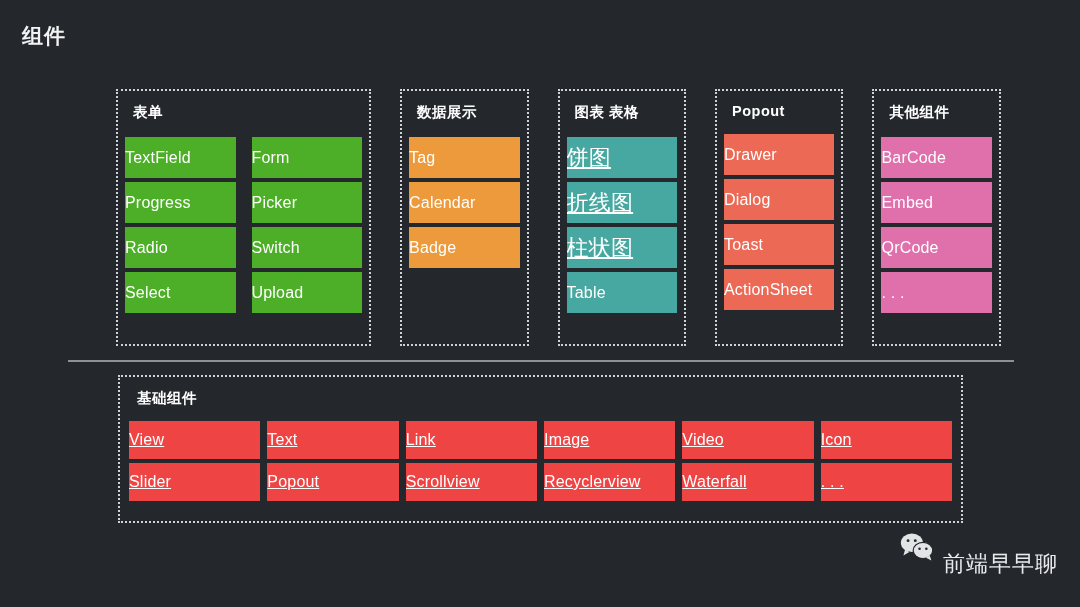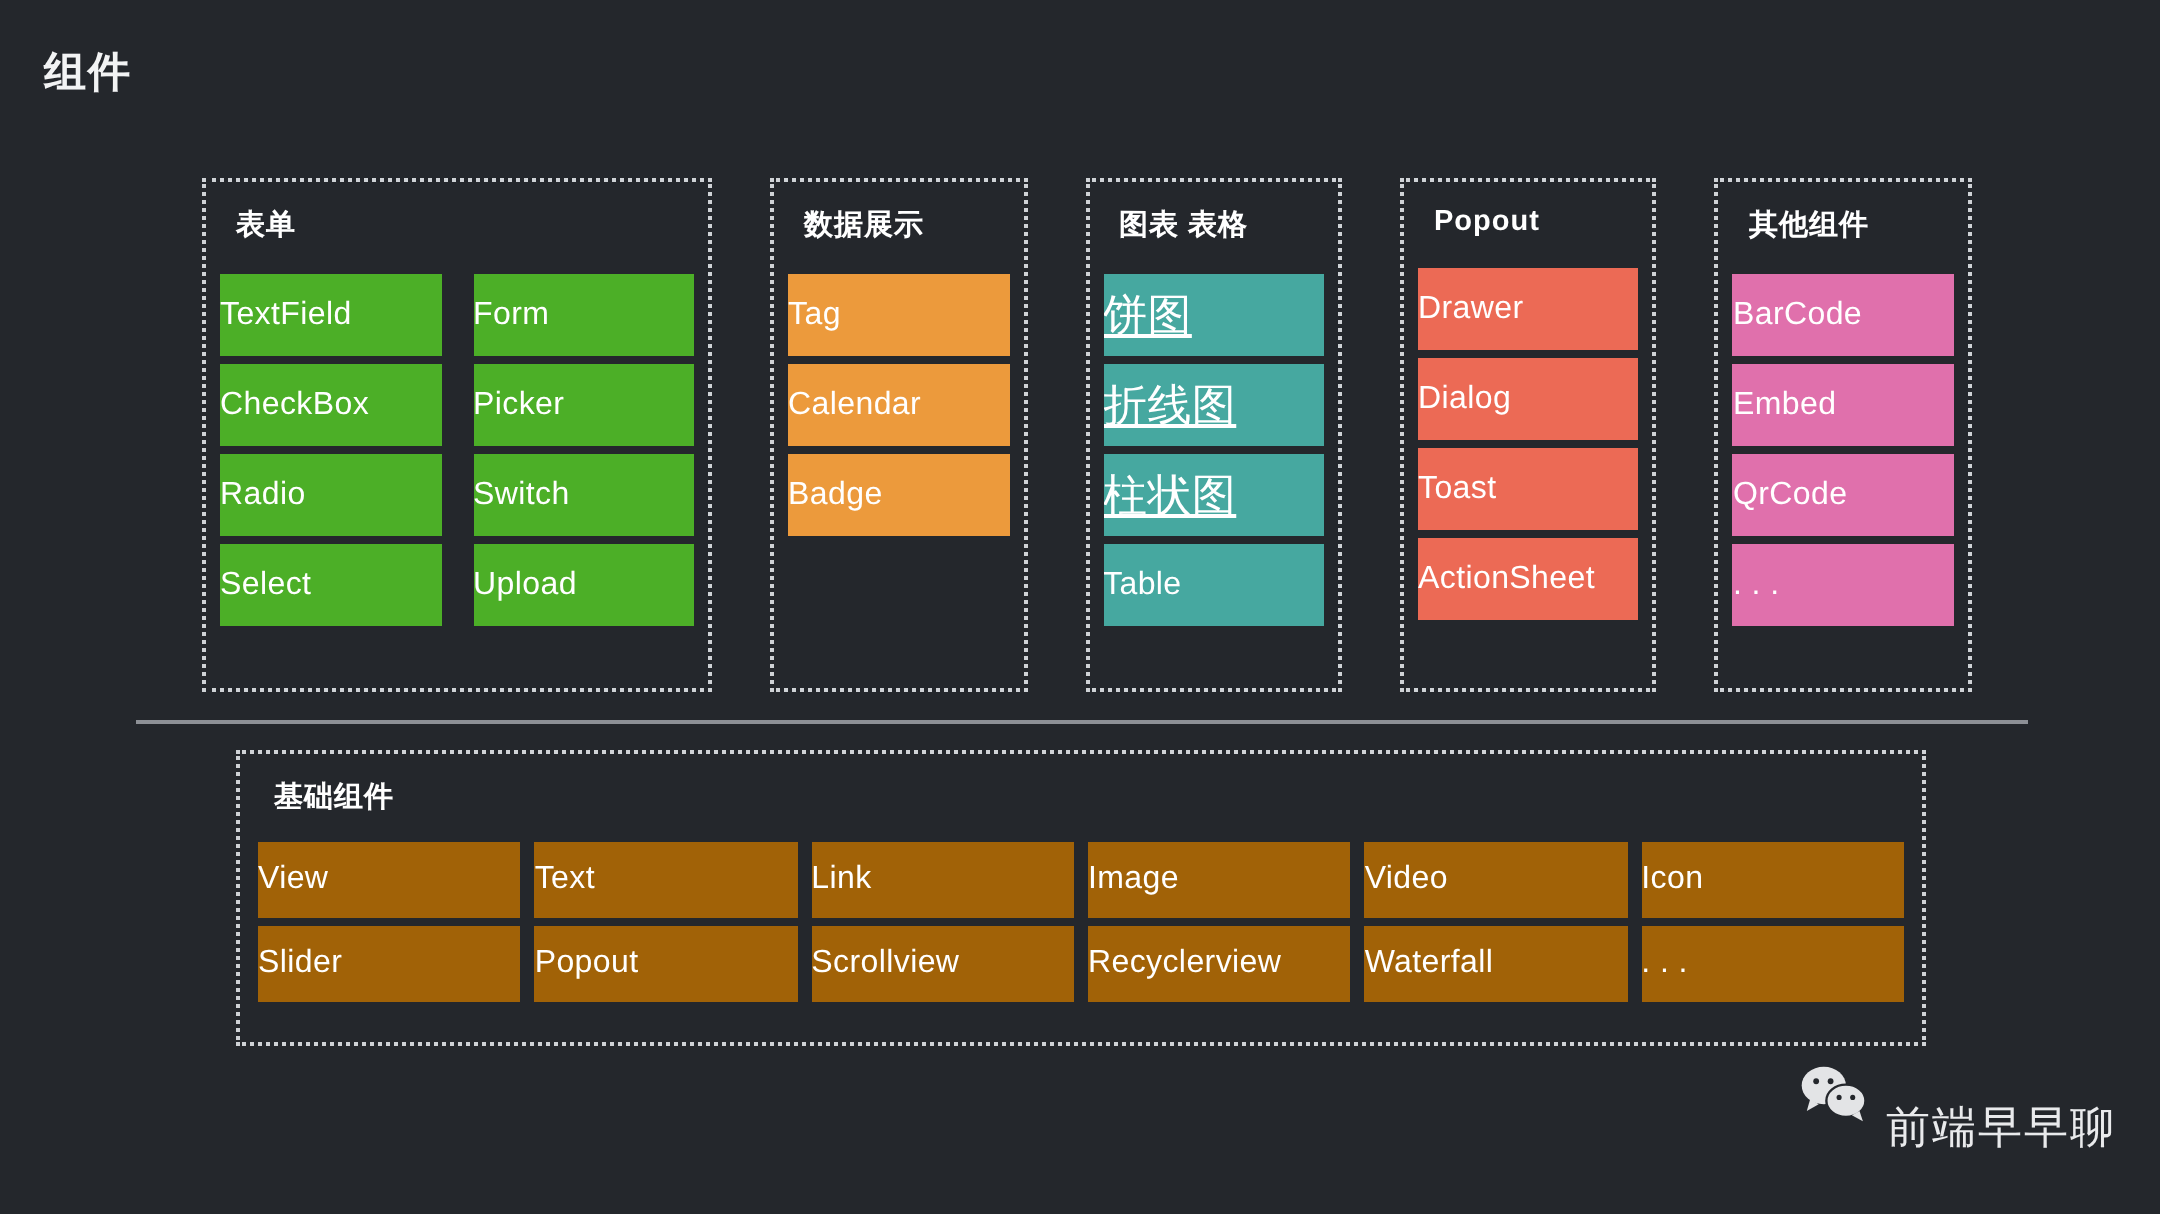--- a/index.html
+++ b/index.html
@@ -19,21 +19,21 @@
     top: 22px;
     font-size: 21px;
     font-weight: bold;
     color: #f2f3f4;
     letter-spacing: 1px;
   }
 
   
   #top-row {
     position: absolute;
-    left: 101px;
+    left: 116px;
     top: 89px;
     width: 885px;
     height: 257px;
     display: flex;
     gap: 12px;
   }
 
   .cat-box {
     border: 2px dotted #cfd2d6;
     padding: 12px 7px 14px 7px;
@@ -71,21 +71,21 @@
     white-space: nowrap;
     overflow: hidden;
   }
   .chip.cn { font-size: 22px; text-decoration: underline; }
 
   .c-green  { background: #4caf27; }
   .c-orange { background: #ec9a3c; }
   .c-teal   { background: #46a8a0; }
   .c-salmon { background: #ec6a55; }
   .c-pink   { background: #e070ac; }
-  .c-blue   { background: #a16207; }
+  .c-blue   { background: #ef4444; text-decoration: underline; }
 
   
   #divider {
     position: absolute;
     left: 68px;
     top: 360px;
     width: 946px;
     height: 2px;
     background: #8d9096;
   }
@@ -131,21 +131,21 @@
 
 <div id="page-title">组件</div>
 
 <div id="top-row">
 
   <div class="cat-box w-form">
     <div class="cat-title">表单</div>
     <div class="btn-grid cols2">
       <div class="chip c-green">TextField</div>
       <div class="chip c-green">Form</div>
-      <div class="chip c-green">CheckBox</div>
+      <div class="chip c-green">Progress</div>
       <div class="chip c-green">Picker</div>
       <div class="chip c-green">Radio</div>
       <div class="chip c-green">Switch</div>
       <div class="chip c-green">Select</div>
       <div class="chip c-green">Upload</div>
     </div>
   </div>
 
   <div class="cat-box w-single">
     <div class="cat-title">数据展示</div>

